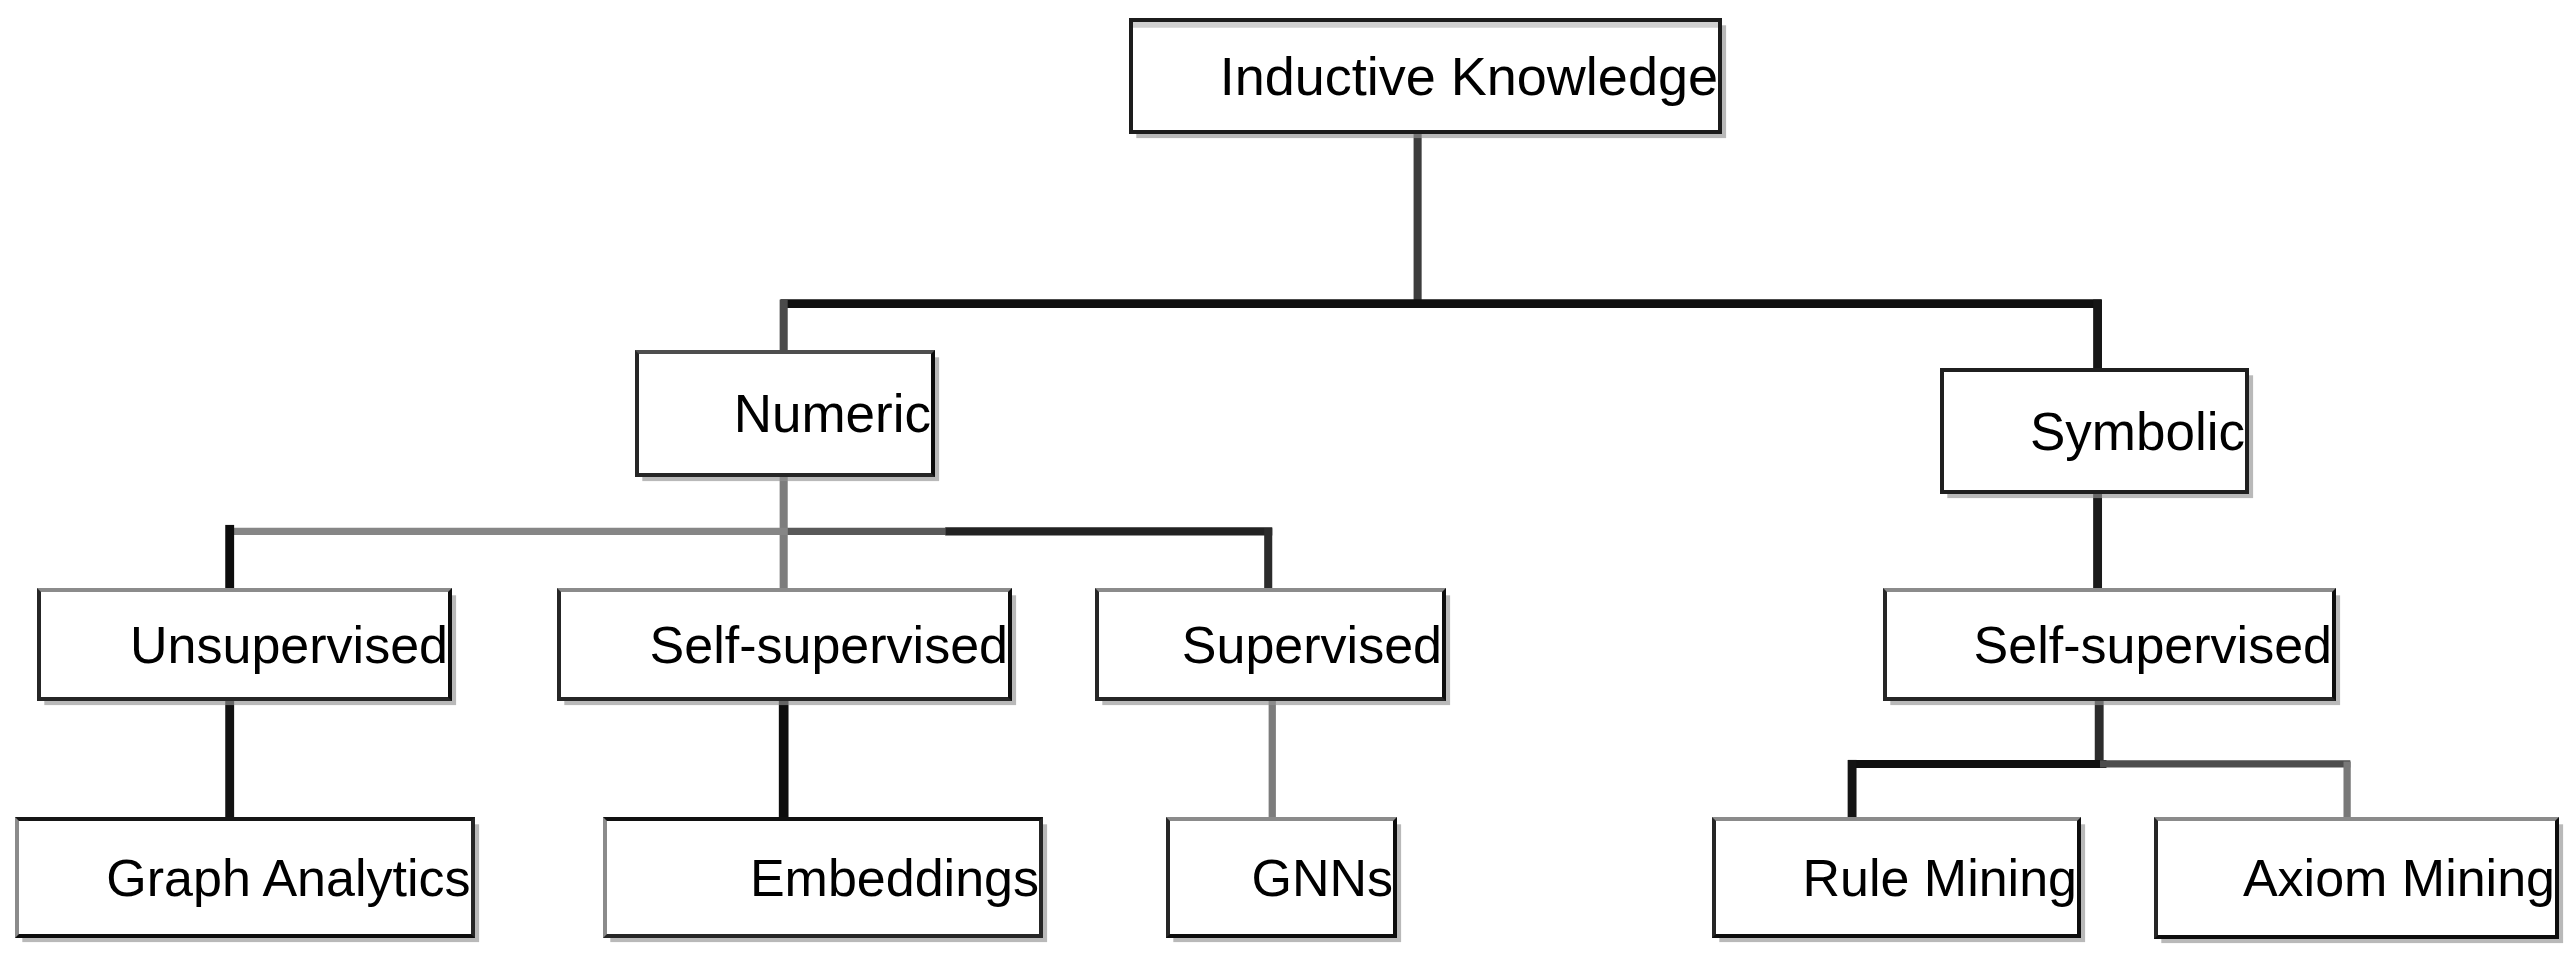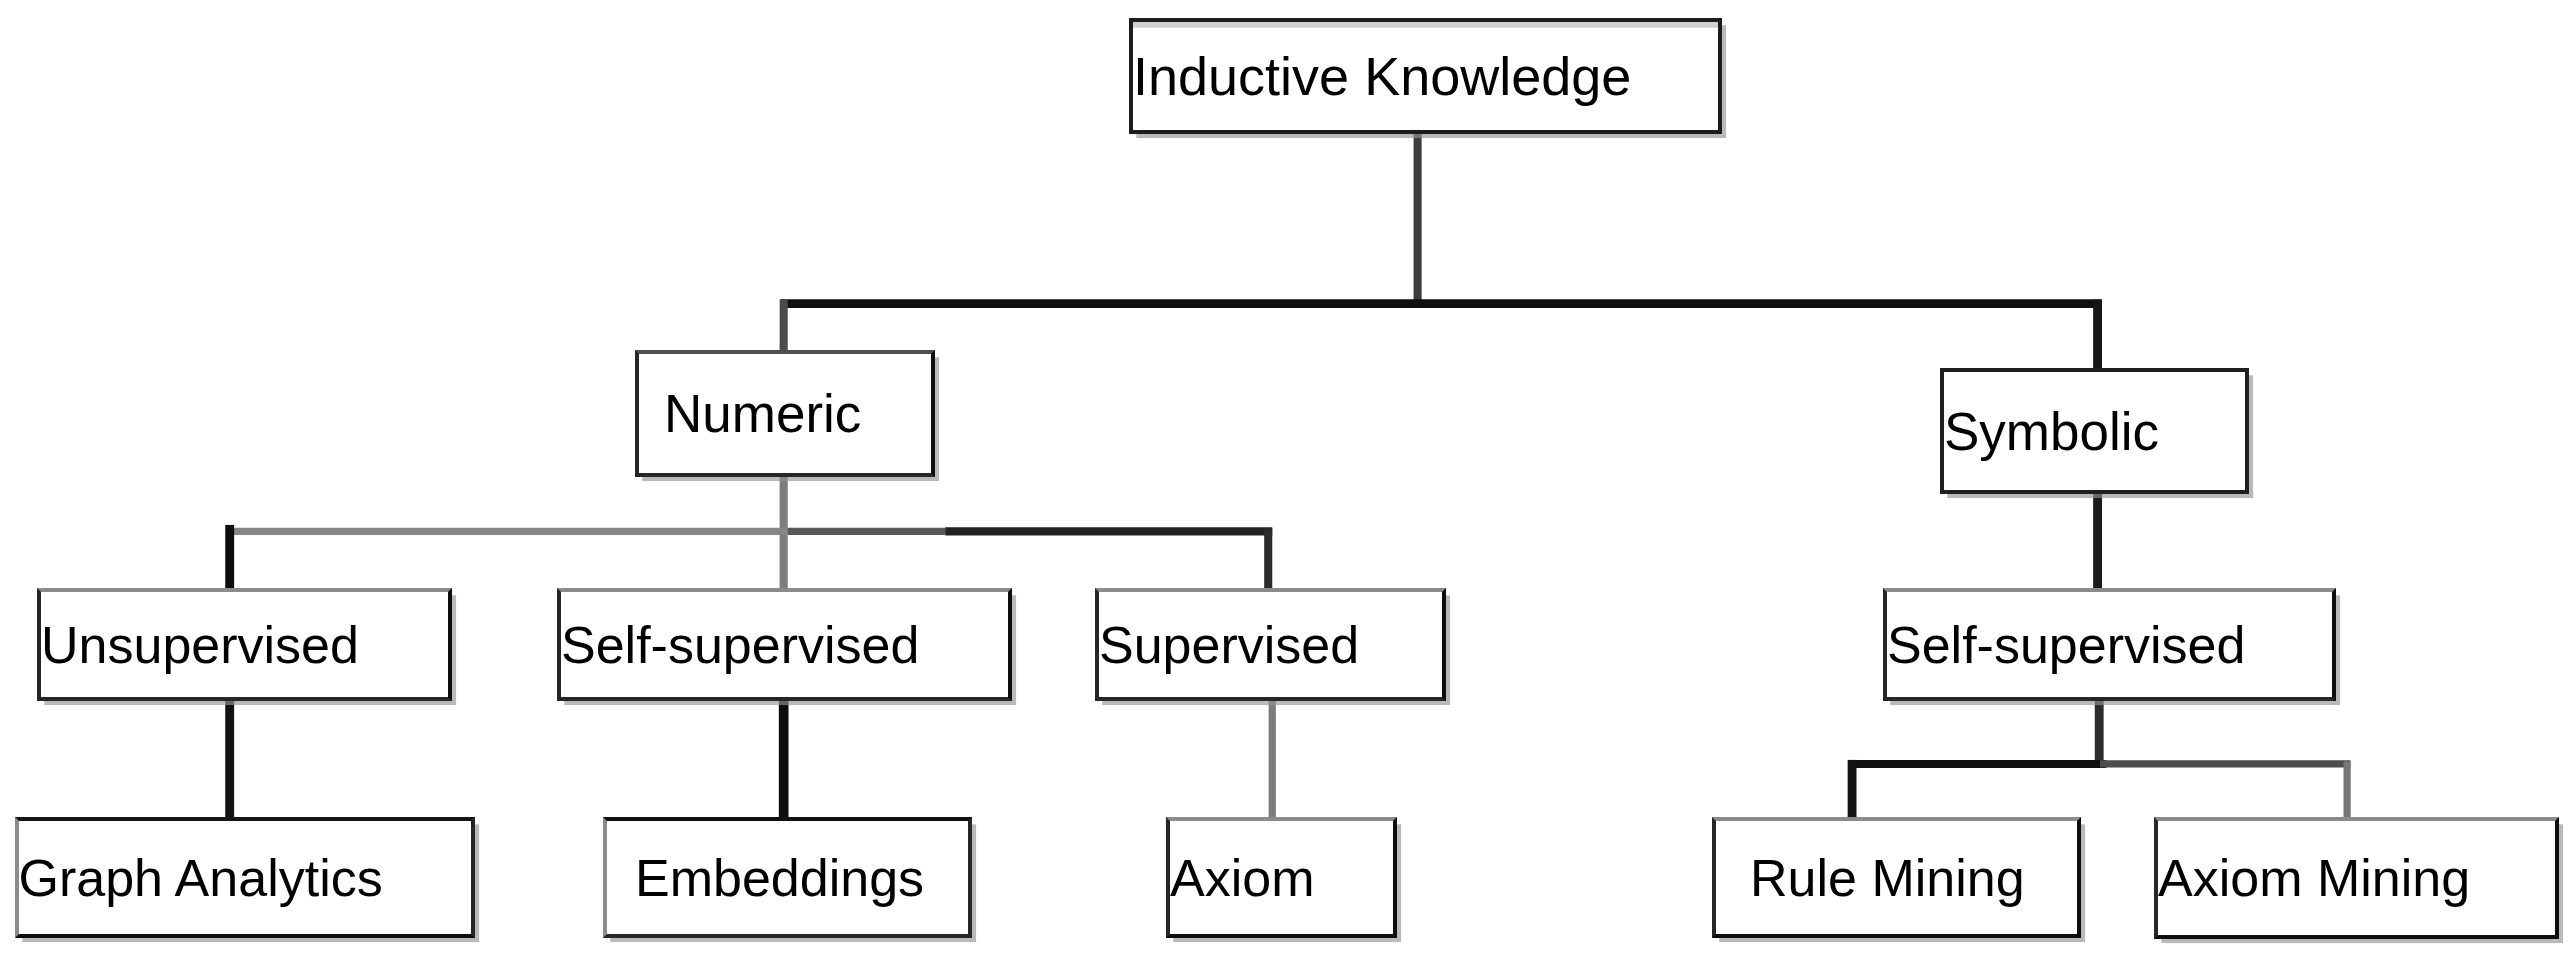--- a/index.html
+++ b/index.html
@@ -9,42 +9,42 @@
     background:#ffffff;
     font-family:"Liberation Sans", sans-serif;
     overflow:hidden;
   }
   #wires{position:absolute;left:0;top:0;width:2576px;height:961px;}
   .node{
     position:absolute;
     box-sizing:border-box;
     background:#ffffff;
     border:4px solid #262626;
-    display:flex;align-items:center;justify-content:flex-start;
+    display:flex;align-items:center;justify-content:flex-end;
     color:#000000;
     font-size:52px;
     letter-spacing:0px;
     white-space:nowrap;
     box-shadow:5.7px 5.7px 0 -1.6px rgba(148,148,148,0.65);
   }
   .top-gray{border-top-color:#8b8b8b;}
   .top-darkgray{border-top-color:#4e4e4e;padding-left:25px;}
   .left-gray{border-left-color:#8b8b8b;}
   .bottom-black{border-bottom-color:#0d0d0d;}
   .right-black{border-right-color:#0d0d0d;}
 
   .n-root        {left:1129px; top:18px;   width:593px; height:116px; font-size:54px; border-color:#1c1c1c; box-shadow:5.7px 5.7px 0 -1.6px rgba(148,148,148,0.65), inset 0 5.7px 0 rgba(170,170,170,0.55);}
   .n-numeric     {left:635px;  top:350px;  width:300px; height:127px; font-size:53px;}
   .n-symbolic    {left:1940px; top:368px;  width:309px; height:126px; font-size:53px; border-color:#1f1f1f;}
   .n-unsup       {left:37px;   top:588px;  width:415px; height:113px;}
   .n-selfsup-num {left:557px;  top:588px;  width:455px; height:113px;}
   .n-superv      {left:1095px; top:588px;  width:351px; height:113px;}
   .n-selfsup-sym {left:1883px; top:588px;  width:453px; height:113px;}
   .n-graph       {left:14.5px;   top:817px; width:460px; height:121px; border-top-color:#161616;}
-  .n-embed       {left:603px;  top:817px; width:369px; height:121px; border-top-color:#101010;padding-left:28px;}
+  .n-embed       {left:603px;  top:817px; width:440px; height:121px; border-top-color:#101010;padding-left:28px;}
   .n-gnns        {left:1166px; top:817px; width:231px; height:121px;}
   .n-rule        {left:1712px; top:817px; width:369px; height:121px;padding-left:34px;}
   .n-axiom       {left:2154px; top:817px; width:405px; height:122px;}
 </style>
 </head>
 <body>
 
 <div id="canvas">
 
   <svg id="wires" viewBox="0 0 3189 1190" xmlns="http://www.w3.org/2000/svg">
@@ -108,21 +108,21 @@
 
   <div class="node n-graph left-gray bottom-black">
     <span>Graph Analytics</span>
   </div>
 
   <div class="node n-embed left-gray">
     <span>Embeddings</span>
   </div>
 
   <div class="node n-gnns top-gray bottom-black right-black">
-    <span>Axiom</span>
+    <span>GNNs</span>
   </div>
 
   <div class="node n-rule top-gray bottom-black right-black">
     <span>Rule Mining</span>
   </div>
 
   <div class="node n-axiom top-gray bottom-black right-black">
     <span>Axiom Mining</span>
   </div>
 

